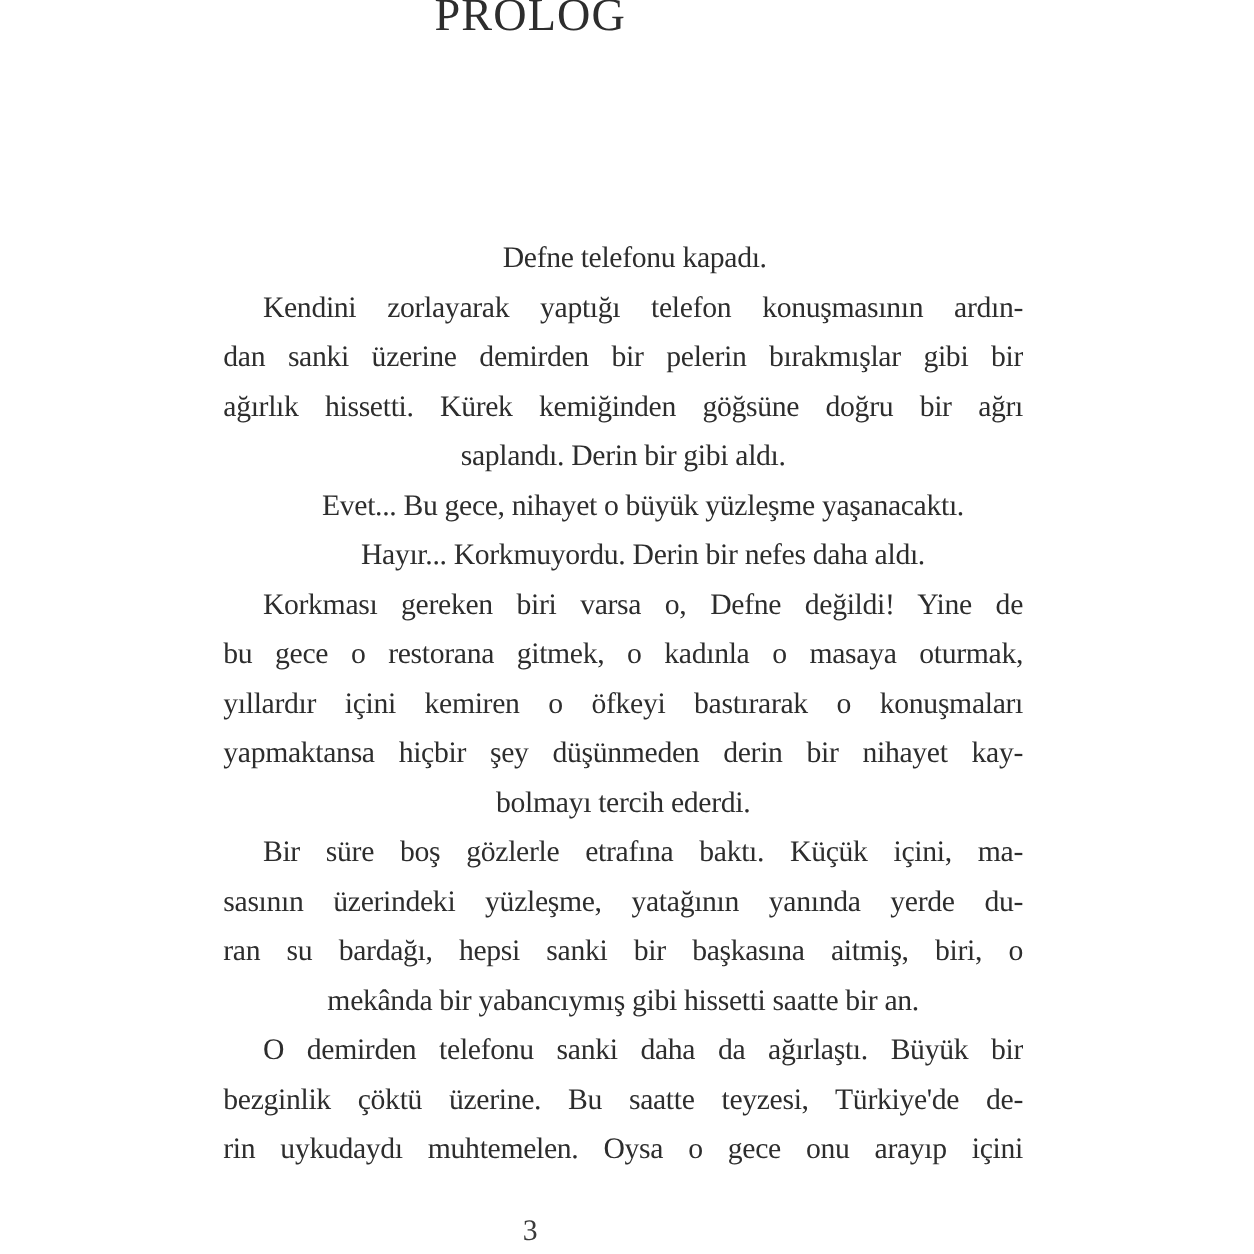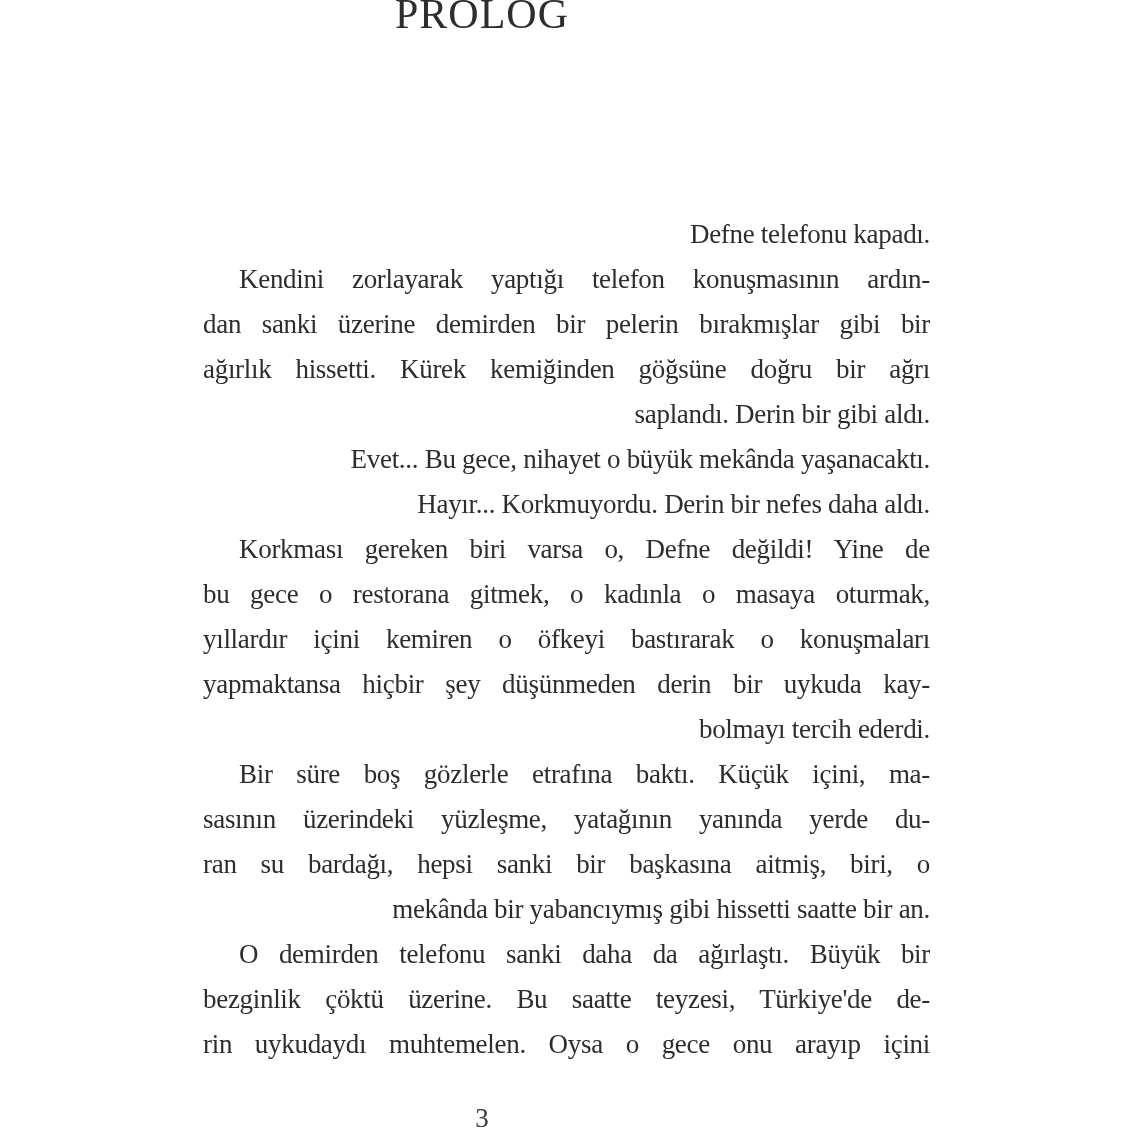--- a/index.html
+++ b/index.html
@@ -36,21 +36,21 @@
     top: 212px;
     width: 727px;
     font-size: 27px;
     letter-spacing: -0.3px;
     color: #2d2d2d;
   }
   .line {
     height: 45px;
     line-height: 45px;
     overflow: hidden;
-    text-align: right;
+    text-align: center;
     white-space: normal;
   }
   .line.justify {
     text-align: justify;
   }
   
   .line.justify::after {
     content: "";
     display: inline-block;
     width: 100%;
@@ -74,26 +74,26 @@
 
 <div class="page">
   <div class="chapter-title">PROLOG</div>
 
   <div class="text-block">
       <div class="line indent-first">Defne telefonu kapadı.</div>
       <div class="line indent-para justify">Kendini zorlayarak yaptığı telefon konuşmasının ardın-</div>
       <div class="line indent-none justify">dan sanki üzerine demirden bir pelerin bırakmışlar gibi bir</div>
       <div class="line indent-none justify">ağırlık hissetti. Kürek kemiğinden göğsüne doğru bir ağrı</div>
       <div class="line indent-none">saplandı. Derin bir gibi aldı.</div>
-      <div class="line indent-para">Evet... Bu gece, nihayet o büyük mekânda yaşanacaktı.</div>
+      <div class="line indent-para">Evet... Bu gece, nihayet o büyük yüzleşme yaşanacaktı.</div>
       <div class="line indent-para">Hayır... Korkmuyordu. Derin bir nefes daha aldı.</div>
       <div class="line indent-para justify">Korkması gereken biri varsa o, Defne değildi! Yine de</div>
       <div class="line indent-none justify">bu gece o restorana gitmek, o kadınla o masaya oturmak,</div>
       <div class="line indent-none justify">yıllardır içini kemiren o öfkeyi bastırarak o konuşmaları</div>
-      <div class="line indent-none justify">yapmaktansa hiçbir şey düşünmeden derin bir uykuda kay-</div>
+      <div class="line indent-none justify">yapmaktansa hiçbir şey düşünmeden derin bir nihayet kay-</div>
       <div class="line indent-none">bolmayı tercih ederdi.</div>
       <div class="line indent-para justify">Bir süre boş gözlerle etrafına baktı. Küçük içini, ma-</div>
       <div class="line indent-none justify">sasının üzerindeki yüzleşme, yatağının yanında yerde du-</div>
       <div class="line indent-none justify">ran su bardağı, hepsi sanki bir başkasına aitmiş, biri, o</div>
       <div class="line indent-none">mekânda bir yabancıymış gibi hissetti saatte bir an.</div>
       <div class="line indent-para justify">O demirden telefonu sanki daha da ağırlaştı. Büyük bir</div>
       <div class="line indent-none justify">bezginlik çöktü üzerine. Bu saatte teyzesi, Türkiye'de de-</div>
       <div class="line indent-none justify">rin uykudaydı muhtemelen. Oysa o gece onu arayıp içini</div>
     </div>
 

